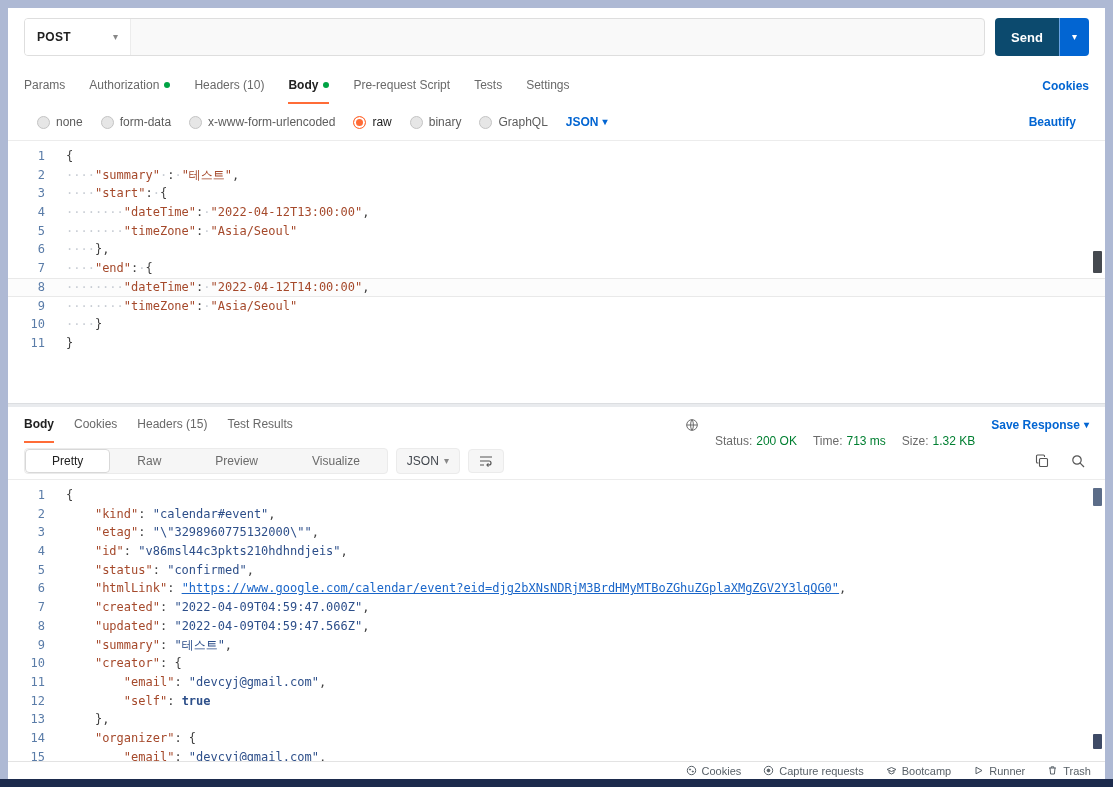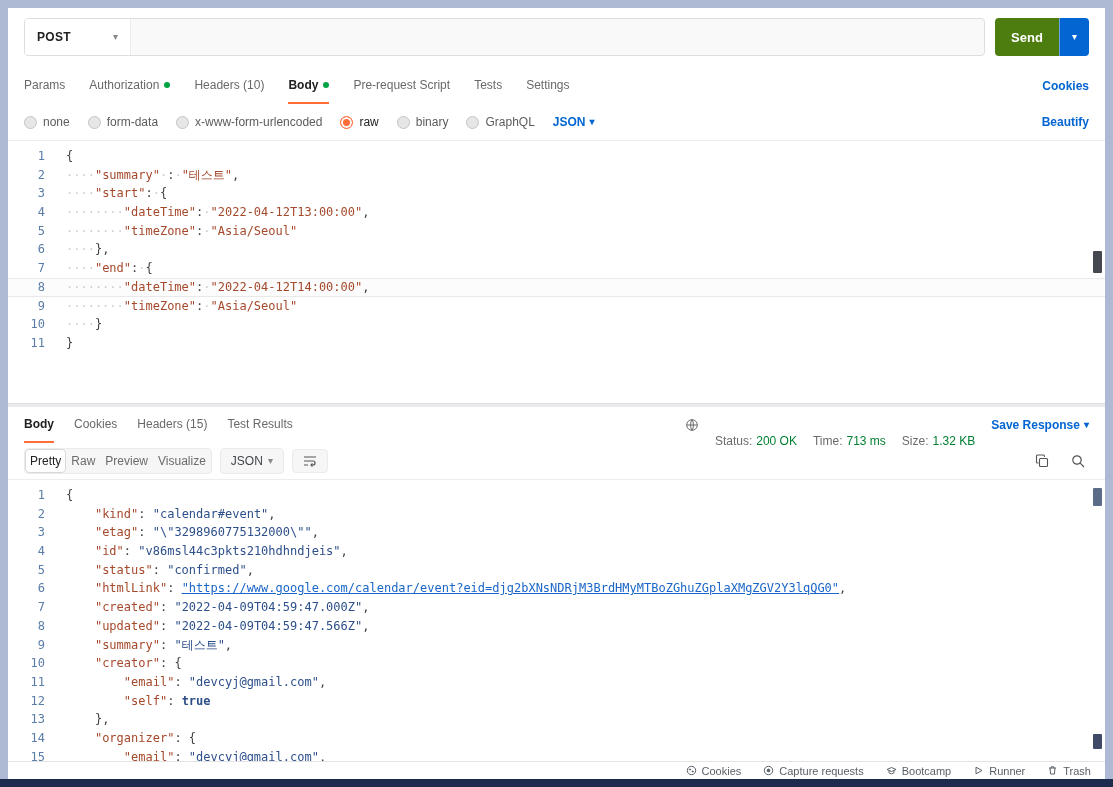--- a/index.html
+++ b/index.html
@@ -11,32 +11,32 @@
   
   .url-row { height:60px; padding:8px 16px 10px 16px; display:flex; align-items:center; gap:10px; flex:none; }
   .method-url { flex:1; display:flex; align-items:stretch; height:38px; border:1px solid #dedede; border-radius:4px; background:#f9f9f9; overflow:hidden; }
   .method-select { width:106px; background:#fff; border-right:1px solid #ececec; display:flex; align-items:center; justify-content:space-between; padding:0 12px; cursor:pointer; }
   .method-label { font-size:12px; font-weight:bold; color:#212121; letter-spacing:0.3px; }
   .chev { font-size:10px; color:#888; line-height:1; }
   .chev.white { color:#fff; }
   .chev.blue { color:#0265d2; }
   .url-input { flex:1; border:none; outline:none; background:transparent; padding:0 12px; font-size:12.5px; color:#212121; font-family:"Liberation Sans", sans-serif; }
   .send-group { display:flex; height:38px; }
-  .send-btn { width:64px; background:#4d7c0f; color:#fff; border:none; border-radius:4px 0 0 4px; font-size:13px; font-weight:bold; cursor:pointer; font-family:"Liberation Sans", sans-serif; }
+  .send-btn { width:64px; background:#0c4a6e; color:#fff; border:none; border-radius:4px 0 0 4px; font-size:13px; font-weight:bold; cursor:pointer; font-family:"Liberation Sans", sans-serif; }
   .send-caret { width:30px; background:#0265d2; border:none; border-left:1px solid rgba(255,255,255,0.4); border-radius:0 4px 4px 0; cursor:pointer; display:flex; align-items:center; justify-content:center; }
 
   
   .req-tabs { height:36px; padding:0 16px; display:flex; align-items:stretch; gap:24px; flex:none; }
   .tab { display:flex; align-items:center; gap:5px; font-size:12px; color:#696969; border-bottom:2px solid transparent; cursor:pointer; white-space:nowrap; }
   .tab.active { color:#212121; border-bottom-color:#ff6c37; font-weight:bold; }
   .gdot { width:6px; height:6px; border-radius:50%; background:#00a344; display:inline-block; }
   .link-right { margin-left:auto; display:flex; align-items:center; font-size:12px; color:#0265d2; cursor:pointer; font-weight:bold; }
 
   
-  .body-row { height:36px; padding:0 16px; display:flex; align-items:center; gap:18px; flex:none; }
+  .body-row { height:36px; padding:0 29px; display:flex; align-items:center; gap:18px; flex:none; }
   .radio-item { display:flex; align-items:center; gap:6px; font-size:12px; color:#5c5c5c; cursor:pointer; white-space:nowrap; }
   .radio { width:13px; height:13px; border-radius:50%; background:#e6e6e6; border:1px solid #c4c4c4; flex:none; }
   .radio-item.selected .radio { background:#ff6c37; border:1px solid #ff6c37; box-shadow:inset 0 0 0 2px #fff; }
   .radio-item.selected { color:#212121; }
   .json-link { display:flex; align-items:center; gap:4px; font-size:12px; color:#0265d2; cursor:pointer; font-weight:bold; }
   .beautify { margin-left:auto; font-size:12px; color:#0265d2; cursor:pointer; font-weight:bold; }
 
   
   .editor { position:relative; border-top:1px solid #ececec; background:#fff; overflow:hidden; font-family:"DejaVu Sans Mono", monospace; font-size:12px; }
   .editor-req { height:263px; flex:none; }
@@ -64,21 +64,21 @@
   .resp-header { height:36px; padding:0 16px; display:flex; align-items:stretch; gap:20px; flex:none; }
   .meta { margin-left:auto; display:flex; align-items:center; gap:16px; }
   .meta-pair { display:flex; align-items:center; gap:4px; font-size:12px; white-space:nowrap;margin-top:32px; }
   .meta-label { color:#6b6b6b; }
   .meta-value { color:#007f31; }
   .save-resp { display:flex; align-items:center; gap:4px; font-size:12px; color:#0265d2; font-weight:bold; cursor:pointer; white-space:nowrap;justify-content:center; }
 
   
   .resp-toolbar { height:36px; padding:0 16px; display:flex; align-items:center; gap:8px; flex:none; }
   .seg-group { display:flex; background:#f6f6f6; border:1px solid #ebebeb; border-radius:4px; }
-  .seg { padding:5px 5px; font-size:12px; color:#6b6b6b; cursor:pointer; border-radius:4px; }
+  .seg { padding:5px 27px; font-size:12px; color:#6b6b6b; cursor:pointer; border-radius:4px; }
   .seg.active { background:#fff; outline:1px solid #d8d8d8; outline-offset:-1px; color:#212121; }
   .tool-box { display:flex; align-items:center; gap:5px; background:#f6f6f6; border:1px solid #ebebeb; border-radius:4px; padding:5px 10px; font-size:12px; color:#41464d; cursor:pointer; }
   .icon-btn { margin-left:0; background:none; border:none; cursor:pointer; display:flex; align-items:center; padding:4px; }
   .toolbar-right { margin-left:auto; display:flex; align-items:center; gap:14px; }
 
   
   .footer { height:18px; flex:none; border-top:1px solid #e3e3e3; background:#fff; display:flex; align-items:center; justify-content:flex-end; gap:22px; padding:0 14px; overflow:hidden; }
   .footer-item { display:flex; align-items:center; gap:5px; font-size:11px; color:#596168; cursor:pointer; white-space:nowrap; }
   svg { display:block; }
 </style>

